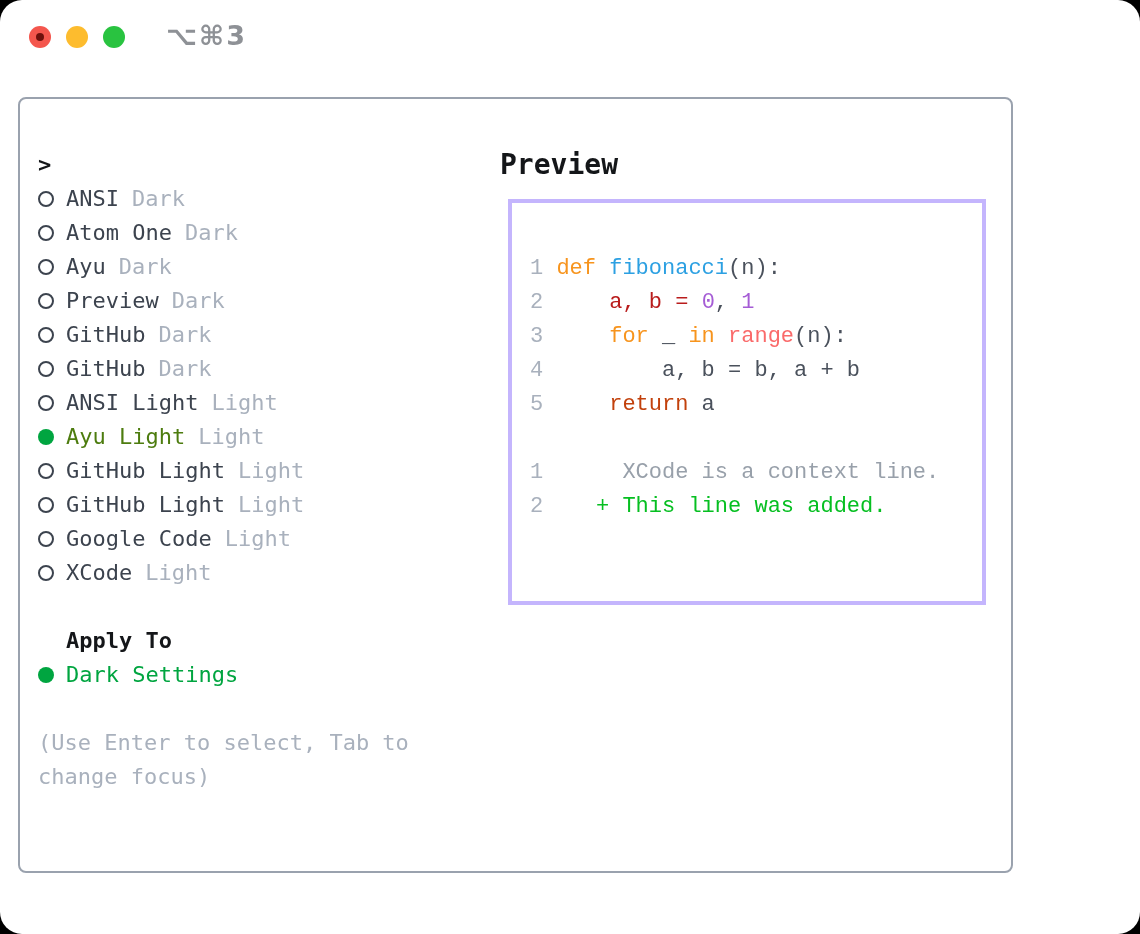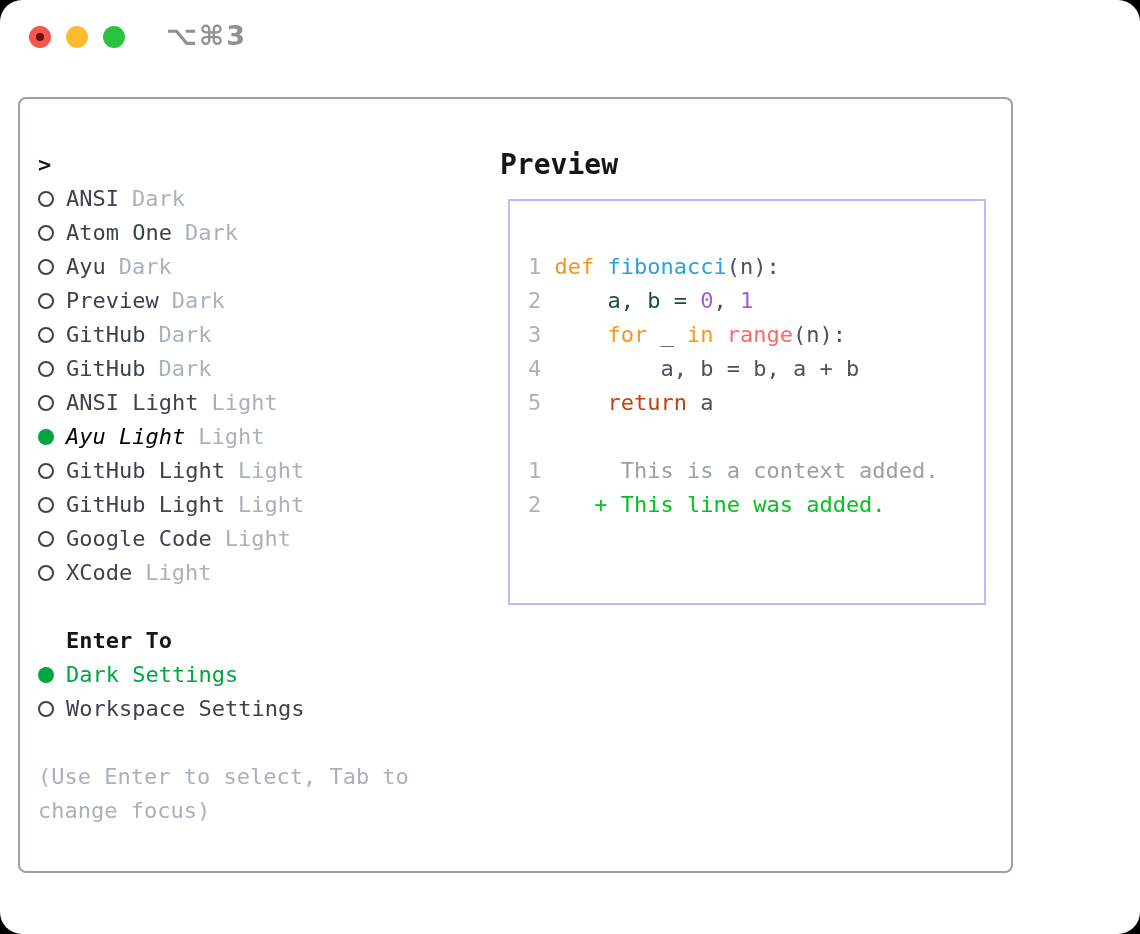--- a/index.html
+++ b/index.html
@@ -28,31 +28,31 @@
   .row { display:flex; align-items:center; height:34px; }
   .marker { width:28px; display:flex; align-items:center; flex:none; }
   .caret { font-weight:bold; color:#141619; }
   .radio {
     width:12px; height:12px; border:2px solid #3c434e; border-radius:50%;
     box-sizing:content-box; background:transparent;
   }
   .radio.sel { width:16px; height:16px; border:none; background:#00a540; }
   .hdr { font-weight:bold; color:#141619; }
   .t-name { margin-right:13px; white-space:pre; }
-  .t-name.sel { color:#000000;font-style:italic; }
+  .t-name.sel { color:#4d7c0f; }
   .t-variant { color:#a9b1bd; white-space:pre; }
   .apply-hdr { padding-left:28px; margin-top:34px; }
   .opt-label.sel { color:#00a540; }
   .help { margin-top:34px; width:432px; color:#a9b1bd; }
   
   .preview-title { position:absolute; left:480px; top:49px; height:34px; line-height:34px; font-size:28px; font-weight:bold; color:#141619; }
   .preview-box {
     position:absolute; left:488px; top:100px; width:478px; height:406px;
-    border:2px solid #c4b5fd; box-sizing:border-box;
-    padding:49px 0 0 18px; background:#fff; overflow:hidden;
+    border:4px solid #c4b5fd; box-sizing:border-box;
+    padding:49px 0 0 18px; background:#fff; overflow:hidden;font-family:Liberation Mono, monospace;
   }
   .cline { height:34px; line-height:34px; font-size:22px; white-space:pre; }
   .ln { display:inline-block; width:2ch; color:#a9b1bd; }
 </style>
 </head>
 <body>
 
 <div class="window">
 
   <span class="tl tl-red">
@@ -151,46 +151,40 @@
           <div class="row">
             <span class="marker">
               <span class="radio"></span>
             </span>
             <span class="t-name">XCode</span>
             <span class="t-variant">Light</span>
           </div>
         </div>
 
       <div class="row hdr apply-hdr">
-        <span>Enter To</span>
+        <span>Apply To</span>
       </div>
       <div id="apply-list">
           <div class="row">
             <span class="marker">
               <span class="radio sel"></span>
             </span>
             <span class="opt-label sel">Dark Settings</span>
-          </div>
-          <div class="row">
-            <span class="marker">
-              <span class="radio"></span>
-            </span>
-            <span class="opt-label">Workspace Settings</span>
           </div>
         </div>
 
       <div class="help">(Use Enter to select, Tab to change focus)</div>
     </div>
 
     <div class="preview-title">Preview</div>
     <div class="preview-box" id="preview-box">
         <div class="cline"><span class="ln">1</span><span style="color: rgb(247, 148, 29);">def </span><span style="color: rgb(44, 160, 226);">fibonacci</span><span style="color: rgb(74, 81, 92);">(n):</span></div>
-        <div class="cline"><span class="ln">2</span><span style="color: #14532d;">    a, b = </span><span style="color: rgb(165, 92, 213);">0</span><span style="color: rgb(74, 81, 92);">, </span><span style="color: rgb(165, 92, 213);">1</span></div>
+        <div class="cline"><span class="ln">2</span><span style="color: #b91c1c;">    a, b = </span><span style="color: rgb(165, 92, 213);">0</span><span style="color: rgb(74, 81, 92);">, </span><span style="color: rgb(165, 92, 213);">1</span></div>
         <div class="cline"><span class="ln">3</span><span style="color: rgb(74, 81, 92);">    </span><span style="color: rgb(247, 148, 29);">for</span><span style="color: rgb(74, 81, 92);"> _ </span><span style="color: rgb(247, 148, 29);">in</span><span style="color: rgb(74, 81, 92);"> </span><span style="color: rgb(250, 106, 106);">range</span><span style="color: rgb(74, 81, 92);">(n):</span></div>
         <div class="cline"><span class="ln">4</span><span style="color: rgb(74, 81, 92);">        a, b = b, a + b</span></div>
         <div class="cline"><span class="ln">5</span><span style="color: rgb(74, 81, 92);">    </span><span style="color: #c2410c;">return</span><span style="color: rgb(74, 81, 92);"> a</span></div>
         <div class="cline"><span class="ln"></span></div>
-        <div class="cline"><span class="ln">1</span><span style="color: rgb(152, 160, 170);">     This is a context added.</span></div>
+        <div class="cline"><span class="ln">1</span><span style="color: rgb(152, 160, 170);">     XCode is a context line.</span></div>
         <div class="cline"><span class="ln">2</span><span style="color: rgb(6, 191, 33);">   + This line was added.</span></div>
       </div>
 
   </div>
 </div>
 
 </body></html>

